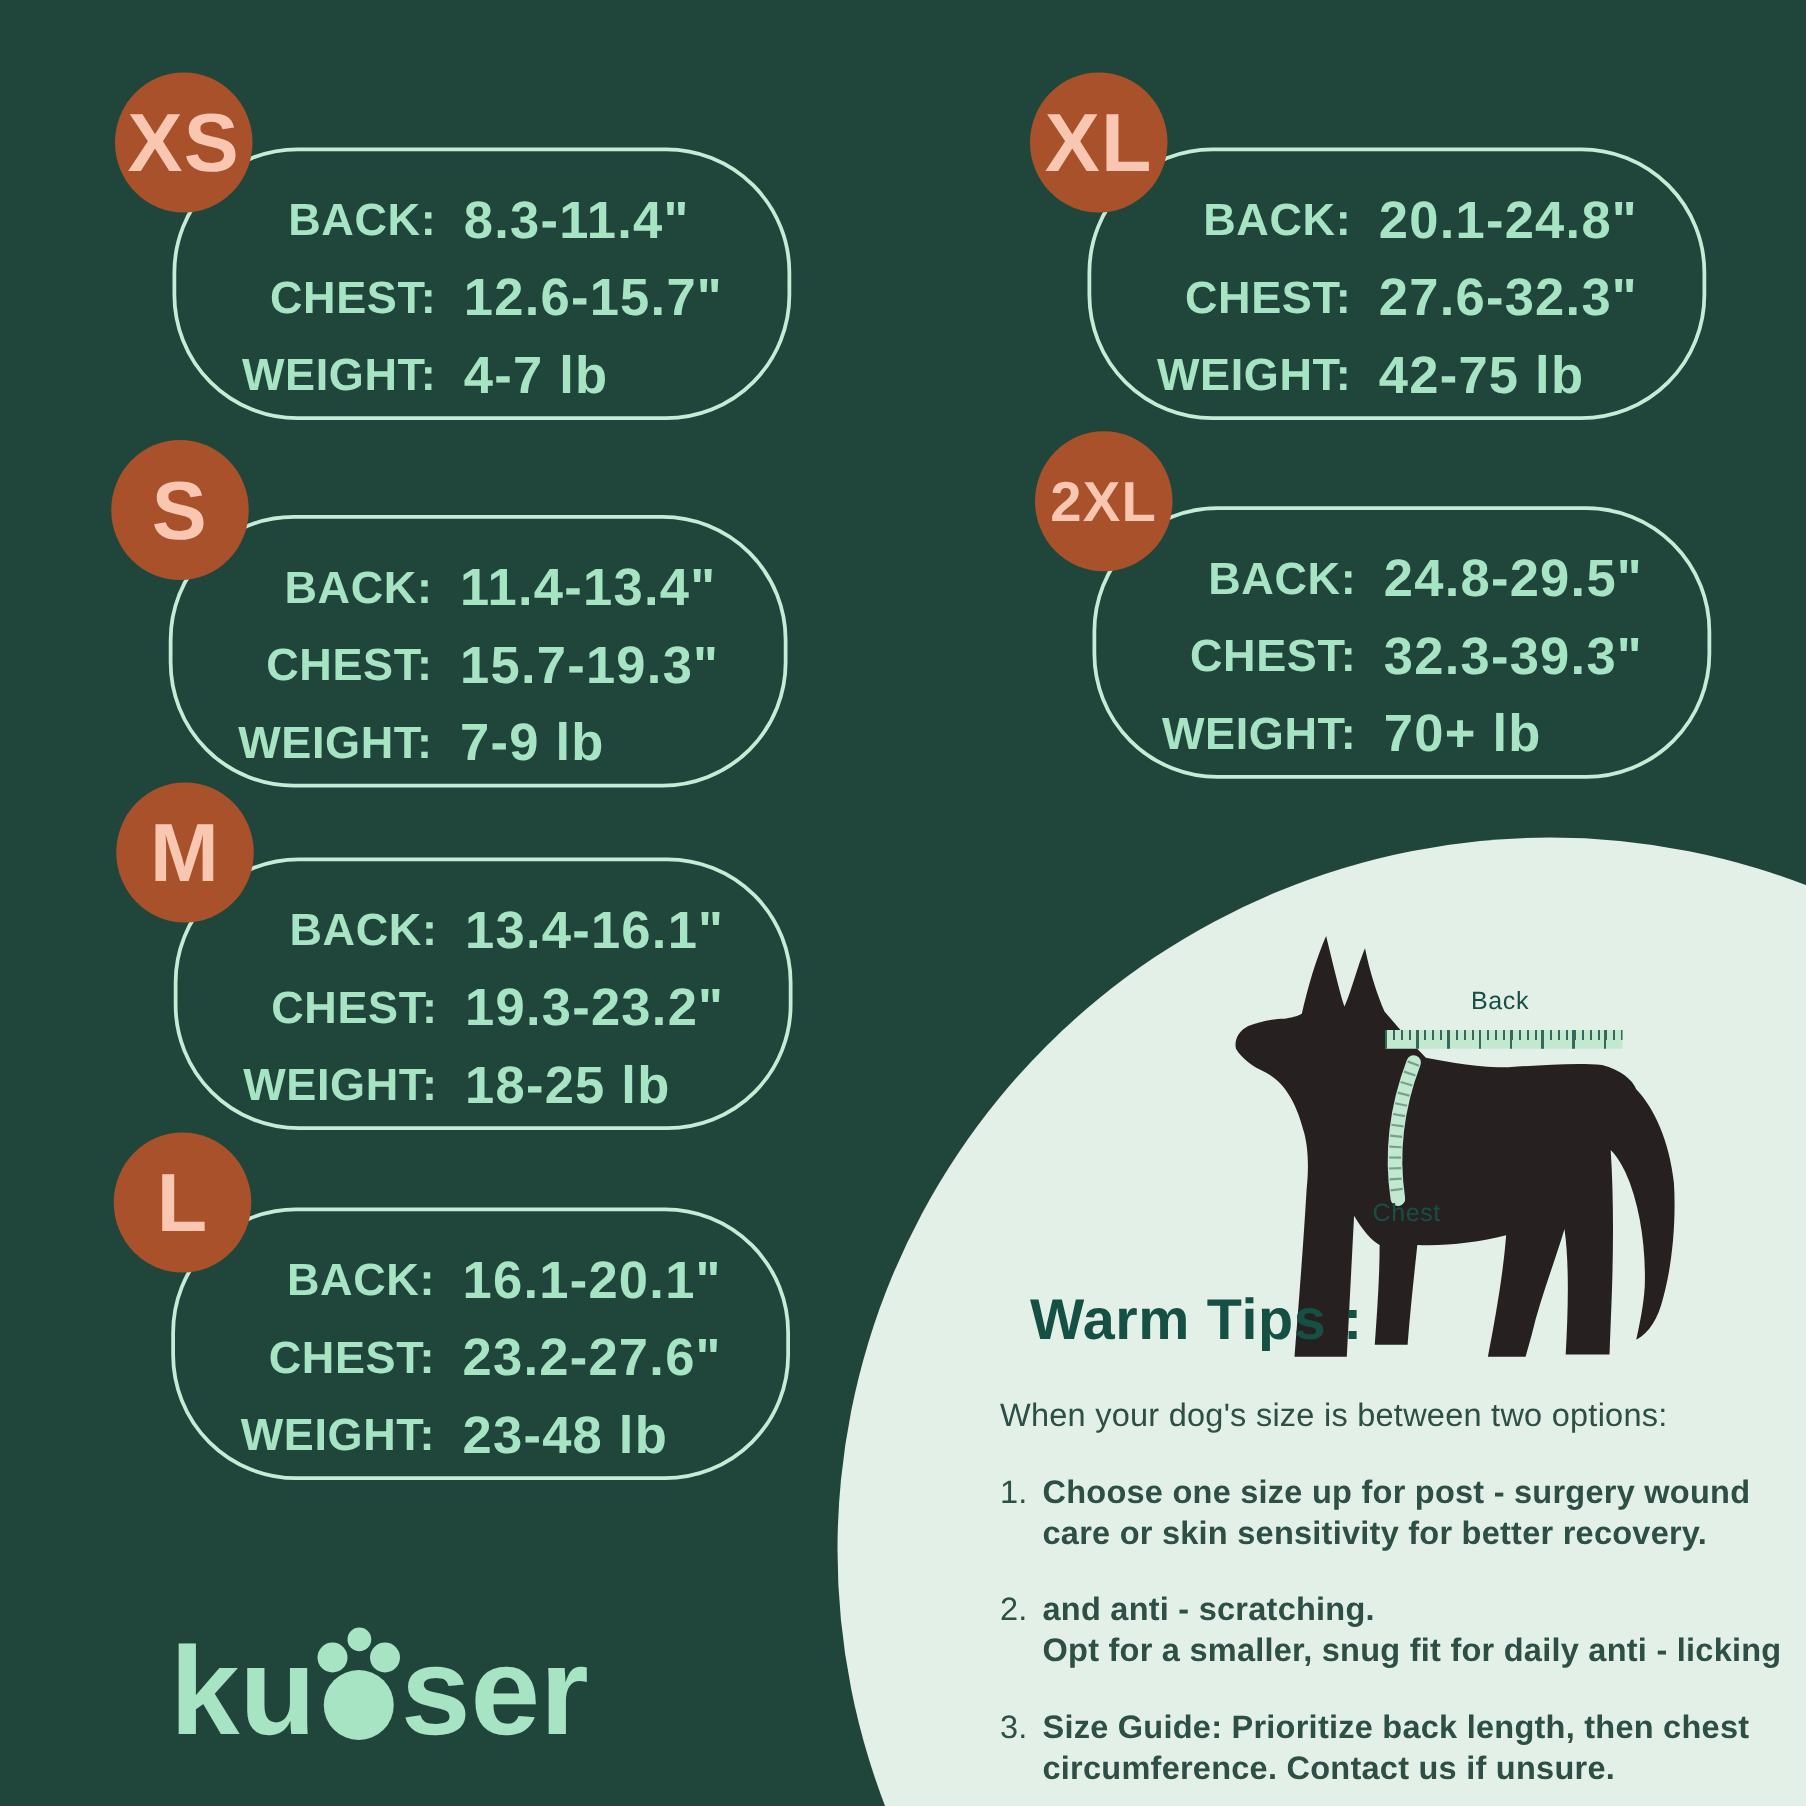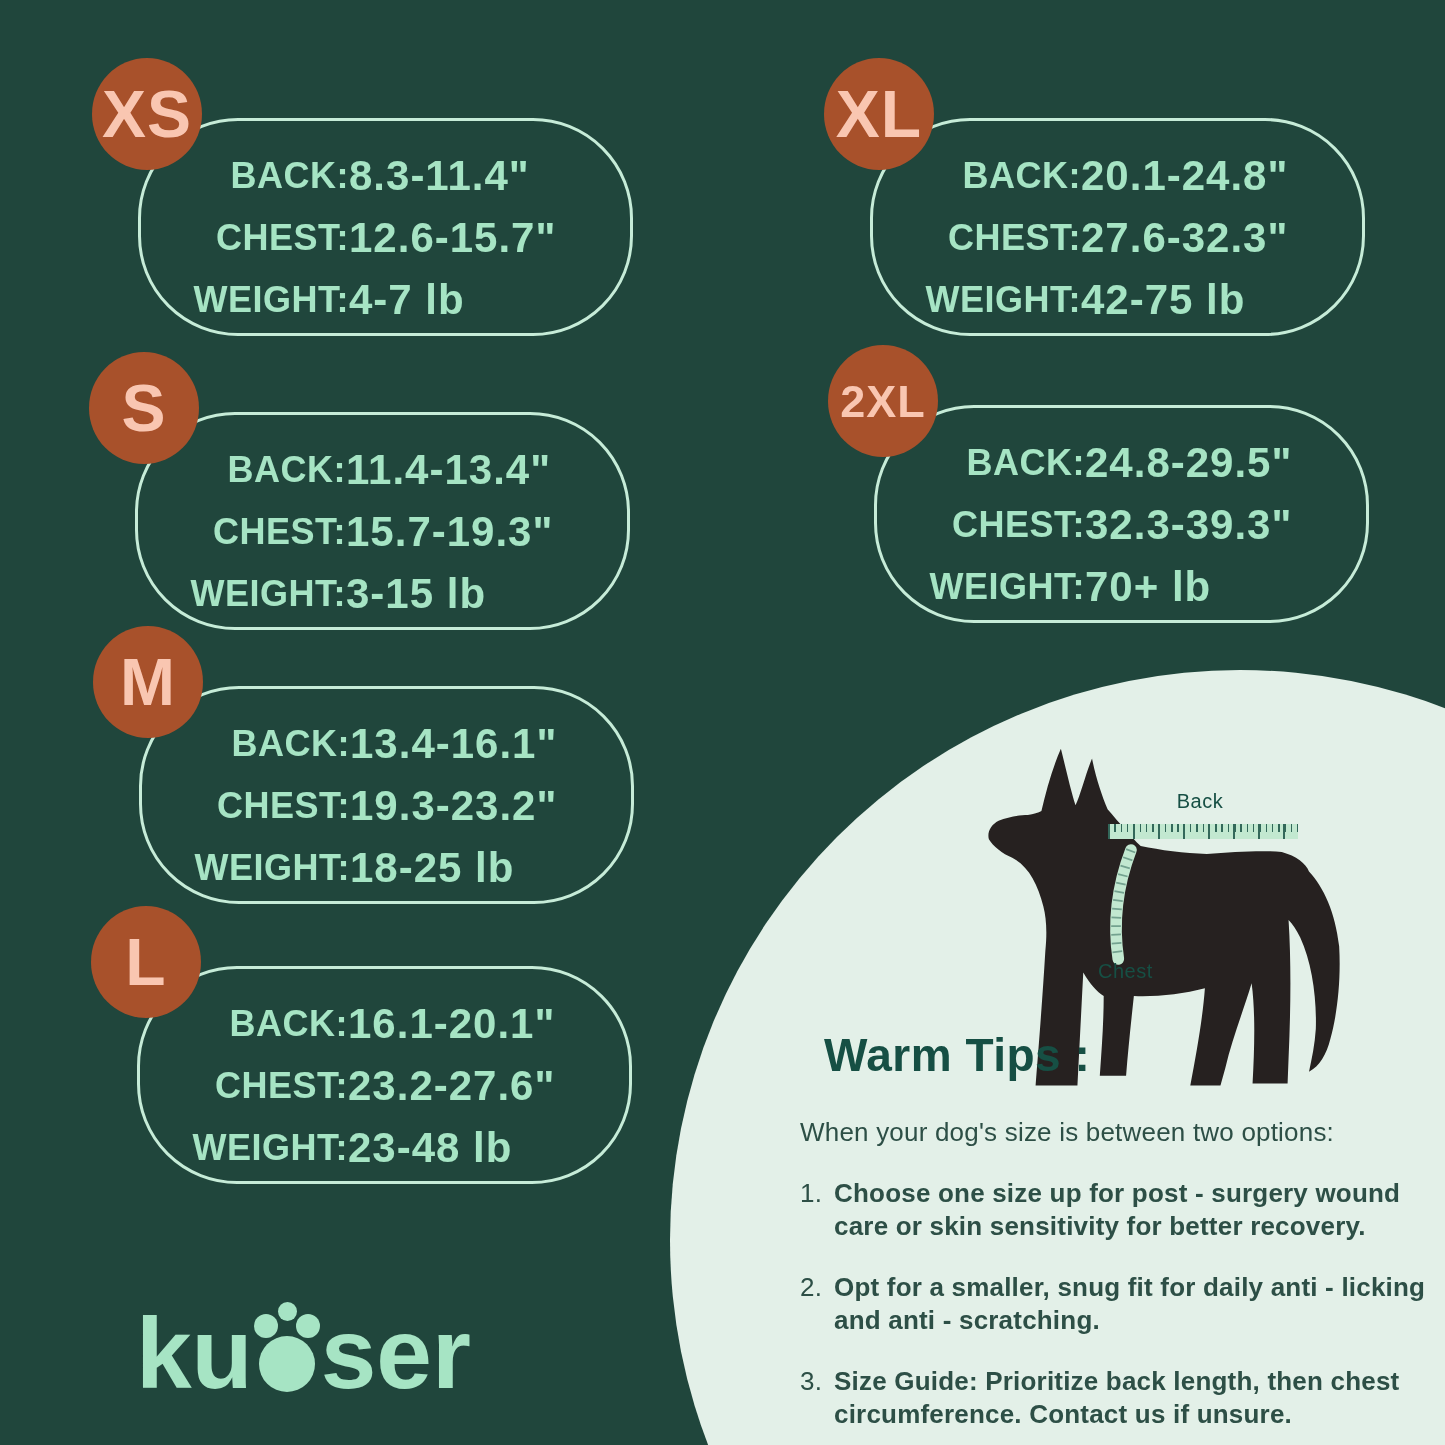--- a/index.html
+++ b/index.html
@@ -22,21 +22,21 @@
     z-index:2;
   }
   .badge span{
     color:var(--badge_text);font-size:66px;font-weight:700;letter-spacing:1px;line-height:1;
   }
   .pos-2xl .badge span{font-size:45px;}
   .panel{
     position:absolute;left:46px;top:60px;width:495px;height:218px;
     border:3px solid var(--panel_border);border-radius:100px;
     box-sizing:border-box;
-    display:grid;grid-template-columns:190px 1fr;
+    display:grid;grid-template-columns:190px 1fr;column-gap:22px;
     align-content:start;padding:24px 18px 0 18px;
   }
   .panel .k{
     color:var(--mint_text);font-size:36px;font-weight:700;letter-spacing:.5px;
     text-align:right;line-height:62px;white-space:nowrap;
   }
   .panel .v{
     color:var(--mint_text);font-size:42px;font-weight:700;letter-spacing:1px;
     text-align:left;line-height:62px;white-space:nowrap;
   }
@@ -117,21 +117,21 @@
   <div class="size-block pos-s">
     <div class="badge">
       <span>S</span>
     </div>
     <div class="panel">
       <span class="k">BACK:</span>
       <span class="v">11.4-13.4"</span>
       <span class="k">CHEST:</span>
       <span class="v">15.7-19.3"</span>
       <span class="k">WEIGHT:</span>
-      <span class="v">3-15 lb</span>
+      <span class="v">7-9 lb</span>
     </div>
   </div>
 
   <div class="size-block pos-m">
     <div class="badge">
       <span>M</span>
     </div>
     <div class="panel">
       <span class="k">BACK:</span>
       <span class="v">13.4-16.1"</span>
@@ -241,22 +241,22 @@
       <span class="num">1.</span>
       <span>
         <span class="line">Choose one size up for post - surgery wound</span>
         <span class="line">care or skin sensitivity for better recovery.</span>
       </span>
     </div>
 
     <div class="tip">
       <span class="num">2.</span>
       <span>
+        <span class="line">and anti - scratching.</span>
         <span class="line">Opt for a smaller, snug fit for daily anti - licking</span>
-        <span class="line">and anti - scratching.</span>
       </span>
     </div>
 
     <div class="tip">
       <span class="num">3.</span>
       <span>
         <span class="line">Size Guide: Prioritize back length, then chest</span>
         <span class="line">circumference. Contact us if unsure.</span>
       </span>
     </div>

